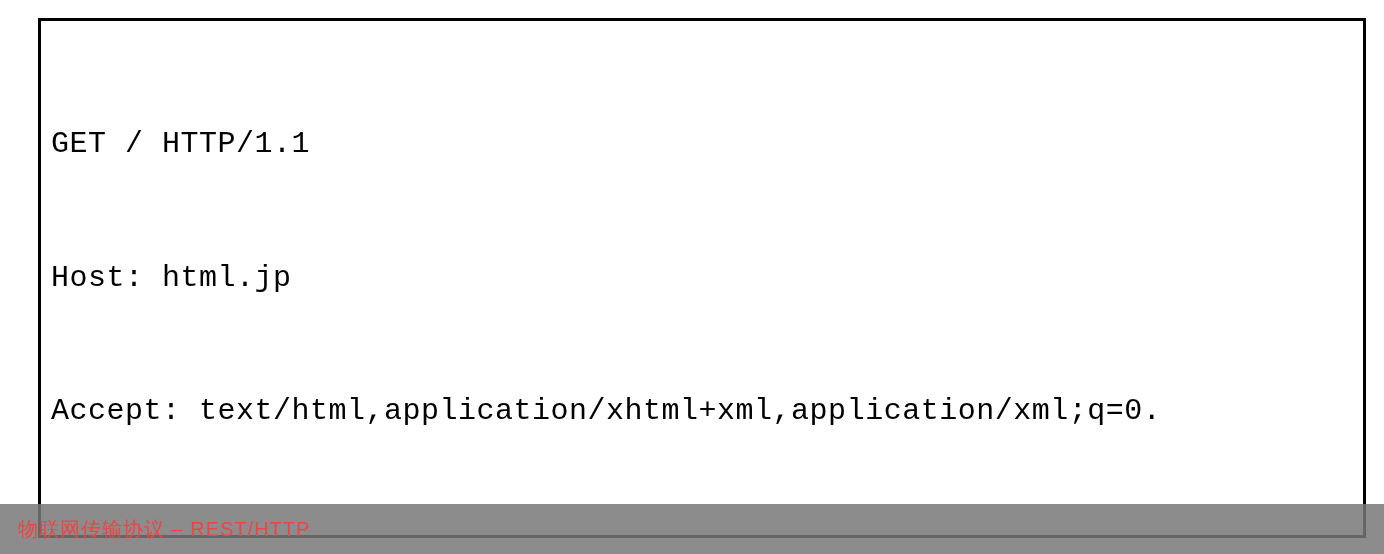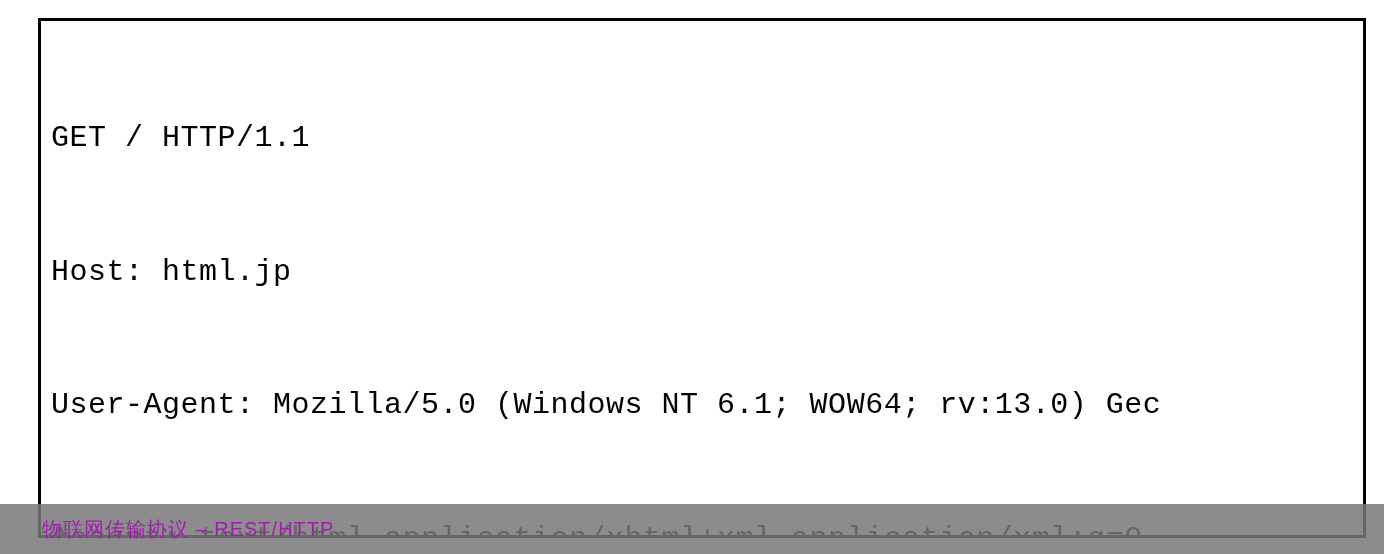--- a/index.html
+++ b/index.html
@@ -15,21 +15,21 @@
       overflow: hidden;
     }
     .code-box {
       position: absolute;
       left: 38px;
       top: 18px;
       width: 1328px;
       height: 520px;
       border: 3px solid #000000;
       background: #ffffff;
-      padding: 6px 10px 6px 10px;
+      padding: 12px 10px 6px 10px;
       overflow: hidden;
     }
     .code-content {
       font-family: "Courier New", Consolas, monospace;
       font-size: 30px;
       line-height: 44.5px;
       color: #000000;
       white-space: pre;
       letter-spacing: 0.5px;
     }
@@ -38,35 +38,33 @@
       left: 0;
       bottom: 0;
       width: 1384px;
       height: 50px;
       background: rgba(120, 120, 120, 0.85);
       display: flex;
       align-items: center;
       padding-left: 18px;
     }
     .footer-text {
-      color: #a21caf;
+      color: #ef4444;
       font-family: "Microsoft YaHei", "SimHei", Arial, sans-serif;
       font-size: 20px;
       letter-spacing: 1px;
-      margin-left: 24px;
     }
   </style>
 </head>
 <body>
 
 <div class="code-box">
   <div class="code-content">
     <div>GET / HTTP/1.1</div>
     <div>Host: html.jp</div>
-    <div>User-Agent: Mozilla/5.0 (Windows NT 6.1; WOW64; rv:13.0) Gec</div>
     <div>Accept: text/html,application/xhtml+xml,application/xml;q=0.</div>
     
     
     
     
     
     
     
   </div>
 </div>

